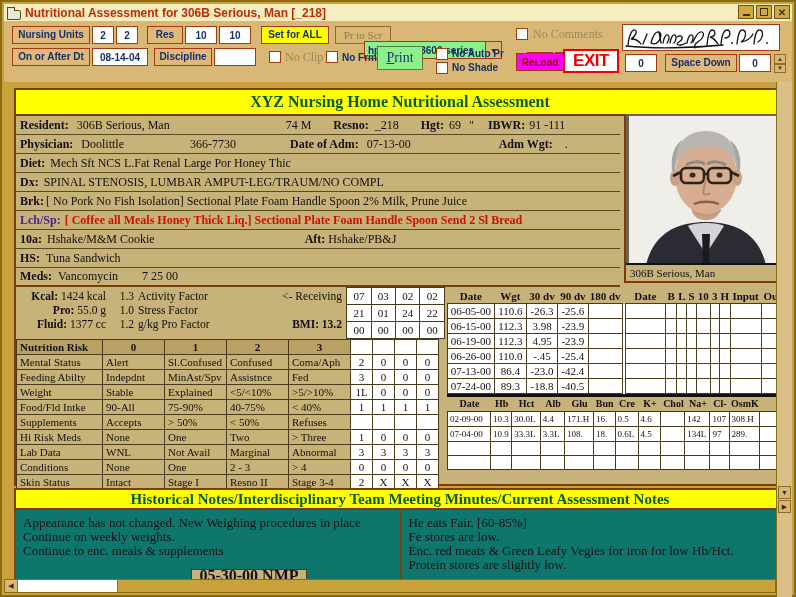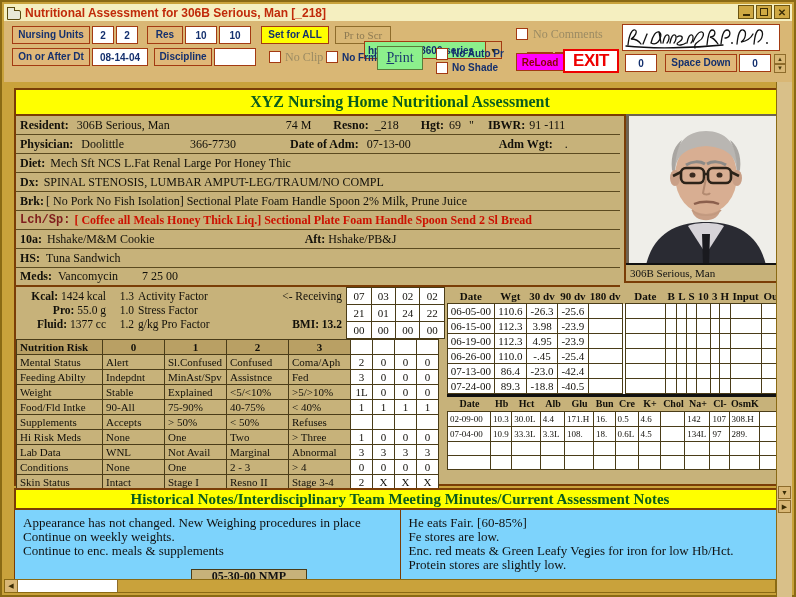--- a/index.html
+++ b/index.html
@@ -175,33 +175,33 @@
   .vsep{width:3px;background:#111;border:none!important;}
   
   .notesbar{
     position:absolute;left:12px;top:486px;width:772px;height:22px;
     background:#ffff00;border:2px solid #7a3d06;box-sizing:border-box;
     display:flex;align-items:center;justify-content:center;
     font-family:"Liberation Serif",serif;font-weight:bold;font-size:15px;color:#0a5c1e;
   }
   .notes{
     position:absolute;left:12px;top:508px;width:772px;height:72px;
-    background:#7dd3fc;border:1px solid #7a3d06;border-top:none;box-sizing:border-box;
+    background:#0f766e;border:1px solid #7a3d06;border-top:none;box-sizing:border-box;
     display:flex;
   }
   .notecol{
     flex:1;padding:6px 0 0 8px;box-sizing:border-box;
     font-family:"Liberation Serif",serif;font-size:13px;color:#111;line-height:14px;
     overflow:hidden;
   }
   .notecol.left{border-right:1px solid #7a3d06;}
   .stamp{
     position:absolute;left:176px;bottom:-2px;width:116px;height:14px;
     background:#c7b27a;border:1px solid #4a3c18;box-sizing:border-box;
-    font-family:"Liberation Serif",serif;font-weight:bold;font-size:12px;color:#111;
+    font-family:"Liberation Serif",serif;font-weight:bold;font-size:16px;color:#111;
     display:flex;align-items:center;justify-content:center;
   }
   
   .vscroll{
     position:absolute;right:2px;top:80px;width:16px;height:515px;
     background:#d9c089;border-left:1px solid #8a6a14;box-sizing:border-box;
   }
   .vscroll .btn{
     position:absolute;left:1px;width:13px;height:13px;background:#d9b775;
     border:1px solid #8e6c2b;box-sizing:border-box;
@@ -399,21 +399,21 @@
         <b>Dx:</b>
         <span style="margin-left:5px;">SPINAL STENOSIS, LUMBAR AMPUT-LEG/TRAUM/NO COMPL</span>
       </div>
     </div>
 
     <div class="frow" style="height:19px;width:604px;">
       <b>Brk:</b>
       <span style="margin-left:2px;">[ No Pork No Fish Isolation] Sectional Plate Foam Handle Spoon 2% Milk, Prune Juice</span>
     </div>
     <div class="frow red" style="height:19px;width:604px;">
-      <b style="color:#7f1d1d;font-family:Liberation Mono, monospace;">Lch/Sp:</b>
+      <b style="color:#4c1d95;">Lch/Sp:</b>
       <span style="margin-left:4px;border-radius:6px;">[ Coffee all Meals Honey Thick Liq.] Sectional Plate Foam Handle Spoon Send 2 Sl Bread</span>
     </div>
     <div class="frow" style="height:19px;width:604px;">
       <b>10a:</b>
       <span style="margin-left:5px;">Hshake/M&amp;M Cookie</span>
       <b style="margin-left:150px;">Aft:</b>
       <span style="margin-left:3px;">Hshake/PB&amp;J</span>
     </div>
     <div class="frow" style="height:19px;width:604px;">
       <b>HS:</b>

